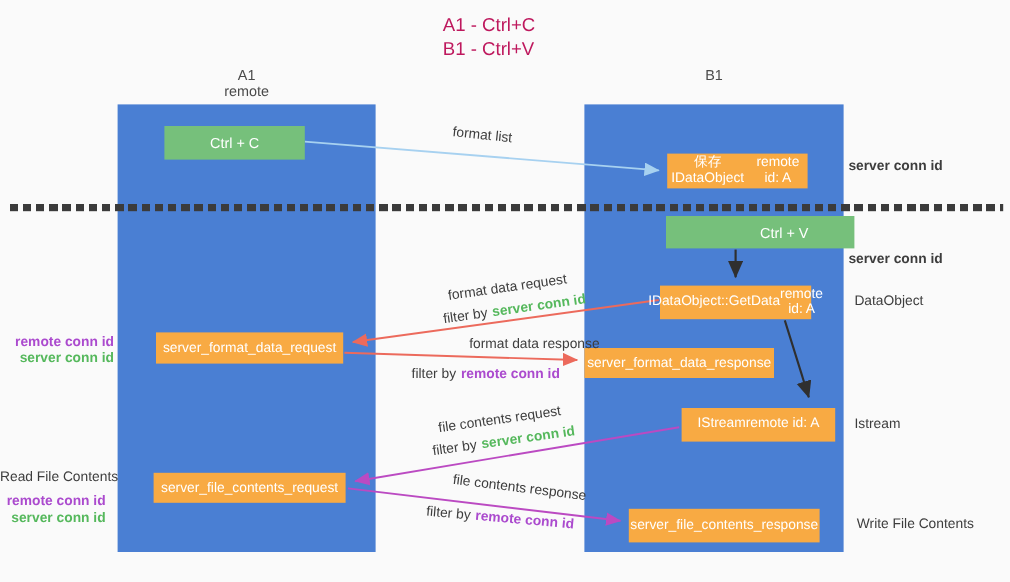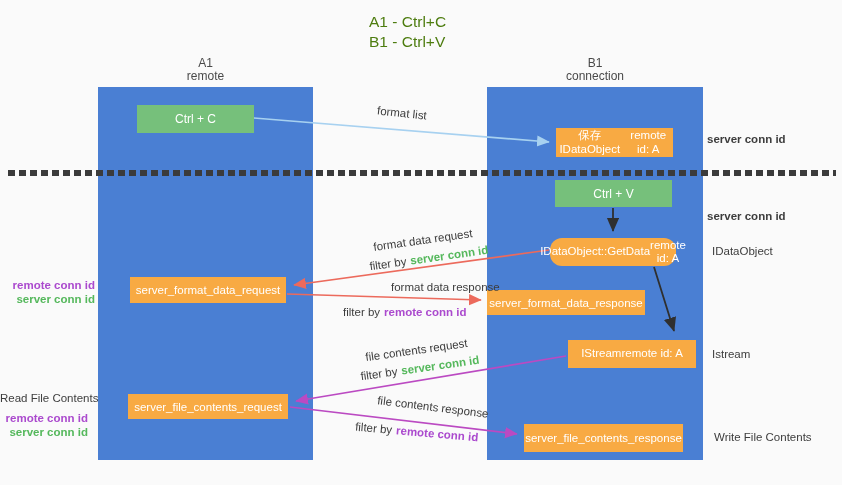--- a/index.html
+++ b/index.html
@@ -1,18 +1,18 @@
 <!DOCTYPE html>
 <html><head>
 <meta charset="utf-8">
 <style>
   html,body{margin:0;padding:0;}
   body{background:#f4f4f4;font-family:"Liberation Sans","DejaVu Sans",sans-serif;}
   .stage{position:relative;width:842px;height:485px;background:#fafafa;overflow:hidden;}
-  .title{position:absolute;left:369px;top:12px;font-size:15.5px;line-height:20px;color:#4d7c0f;}
+  .title{position:absolute;left:369px;top:12px;font-size:15.5px;line-height:20px;color:#be185d;}
   .col-header{position:absolute;top:57px;text-align:center;font-size:12px;line-height:13px;color:#4a4a4a;}
   .column{position:absolute;top:87px;height:373px;background:#4a7fd3;}
   .dotted{position:absolute;top:170px;left:8px;width:828px;height:6px;
           background:repeating-linear-gradient(to right,#3b3b3b 0 7px,transparent 7px 11px);}
   .arrows{position:absolute;left:0;top:0;pointer-events:none;}
   .box{position:absolute;display:flex;align-items:center;justify-content:center;
        color:#ffffff;text-align:center;font-size:12px;}
   .green{background:#76c07b;}
   .orange{background:#f8aa43;}
   .two{flex-direction:row;font-size:11.5px;line-height:13.5px;}
@@ -32,21 +32,20 @@
     <div>A1 - Ctrl+C</div>
     <div>B1 - Ctrl+V</div>
   </div>
 
   <div class="col-header" style="left:98px;width:215px;">
     <div>A1</div>
     <div>remote</div>
   </div>
   <div class="col-header" style="left:487px;width:216px;">
     <div>B1</div>
-    <div>connection</div>
   </div>
 
   <div class="column" style="left:98px;width:215px;"></div>
   <div class="column" style="left:487px;width:216px;"></div>
 
   <div class="dotted"></div>
 
   <svg class="arrows" width="842" height="485" viewBox="0 0 842 485">
     <defs>
       <marker id="mBlue" markerWidth="9" markerHeight="8" refX="7.5" refY="3.5" orient="auto">
@@ -73,25 +72,25 @@
 
   <div class="box green" style="left:137px;top:105px;width:117px;height:28px;">
     <span>Ctrl + C</span>
   </div>
 
   <div class="box orange two" style="left:556px;top:128px;width:117px;height:29px;">
     <div>保存IDataObject</div>
     <div>remote id: A</div>
   </div>
 
-  <div class="box green" style="left:555px;top:180px;width:117px;height:27px;">
+  <div class="box green" style="left:555px;top:180px;width:117px;height:27px;padding-left:40px;">
     <span>Ctrl + V</span>
   </div>
 
-  <div class="box orange two" style="left:550px;top:238px;width:126px;height:28px;border-radius:12px;">
+  <div class="box orange two" style="left:550px;top:238px;width:126px;height:28px;">
     <div>IDataObject::GetData</div>
     <div>remote id: A</div>
   </div>
 
   <div class="box orange" style="left:130px;top:277px;width:156px;height:26px;font-size:11.5px;">
     <span>server_format_data_request</span>
   </div>
 
   <div class="box orange" style="left:487px;top:290px;width:158px;height:25px;font-size:11.5px;">
     <span>server_format_data_response</span>
@@ -127,21 +126,21 @@
     <span class="pre">filter by</span><span class="green-t">server conn id</span>
   </div>
 
   <div class="lbl" style="left:377px;top:401px;transform:rotate(7deg);">file contents response</div>
   <div class="lbl" style="left:355px;top:426px;transform:rotate(5deg);">
     <span class="pre">filter by</span><span class="purple-t">remote conn id</span>
   </div>
 
   <div class="side green-t" style="left:707px;top:133px;">server conn id</div>
   <div class="side green-t" style="left:707px;top:210px;">server conn id</div>
-  <div class="side" style="left:712px;top:245px;">IDataObject</div>
+  <div class="side" style="left:712px;top:245px;">DataObject</div>
   <div class="side" style="left:712px;top:348px;">Istream</div>
   <div class="side" style="left:714px;top:431px;">Write File Contents</div>
 
   <div class="side-group" style="left:0;width:95px;top:278px;">
     <div class="purple-t">remote conn id</div>
     <div class="green-t">server conn id</div>
   </div>
   <div class="side" style="left:0;width:92px;top:392px;text-align:left;">Read File Contents</div>
   <div class="side-group" style="left:0;width:88px;top:411px;">
     <div class="purple-t">remote conn id</div>

